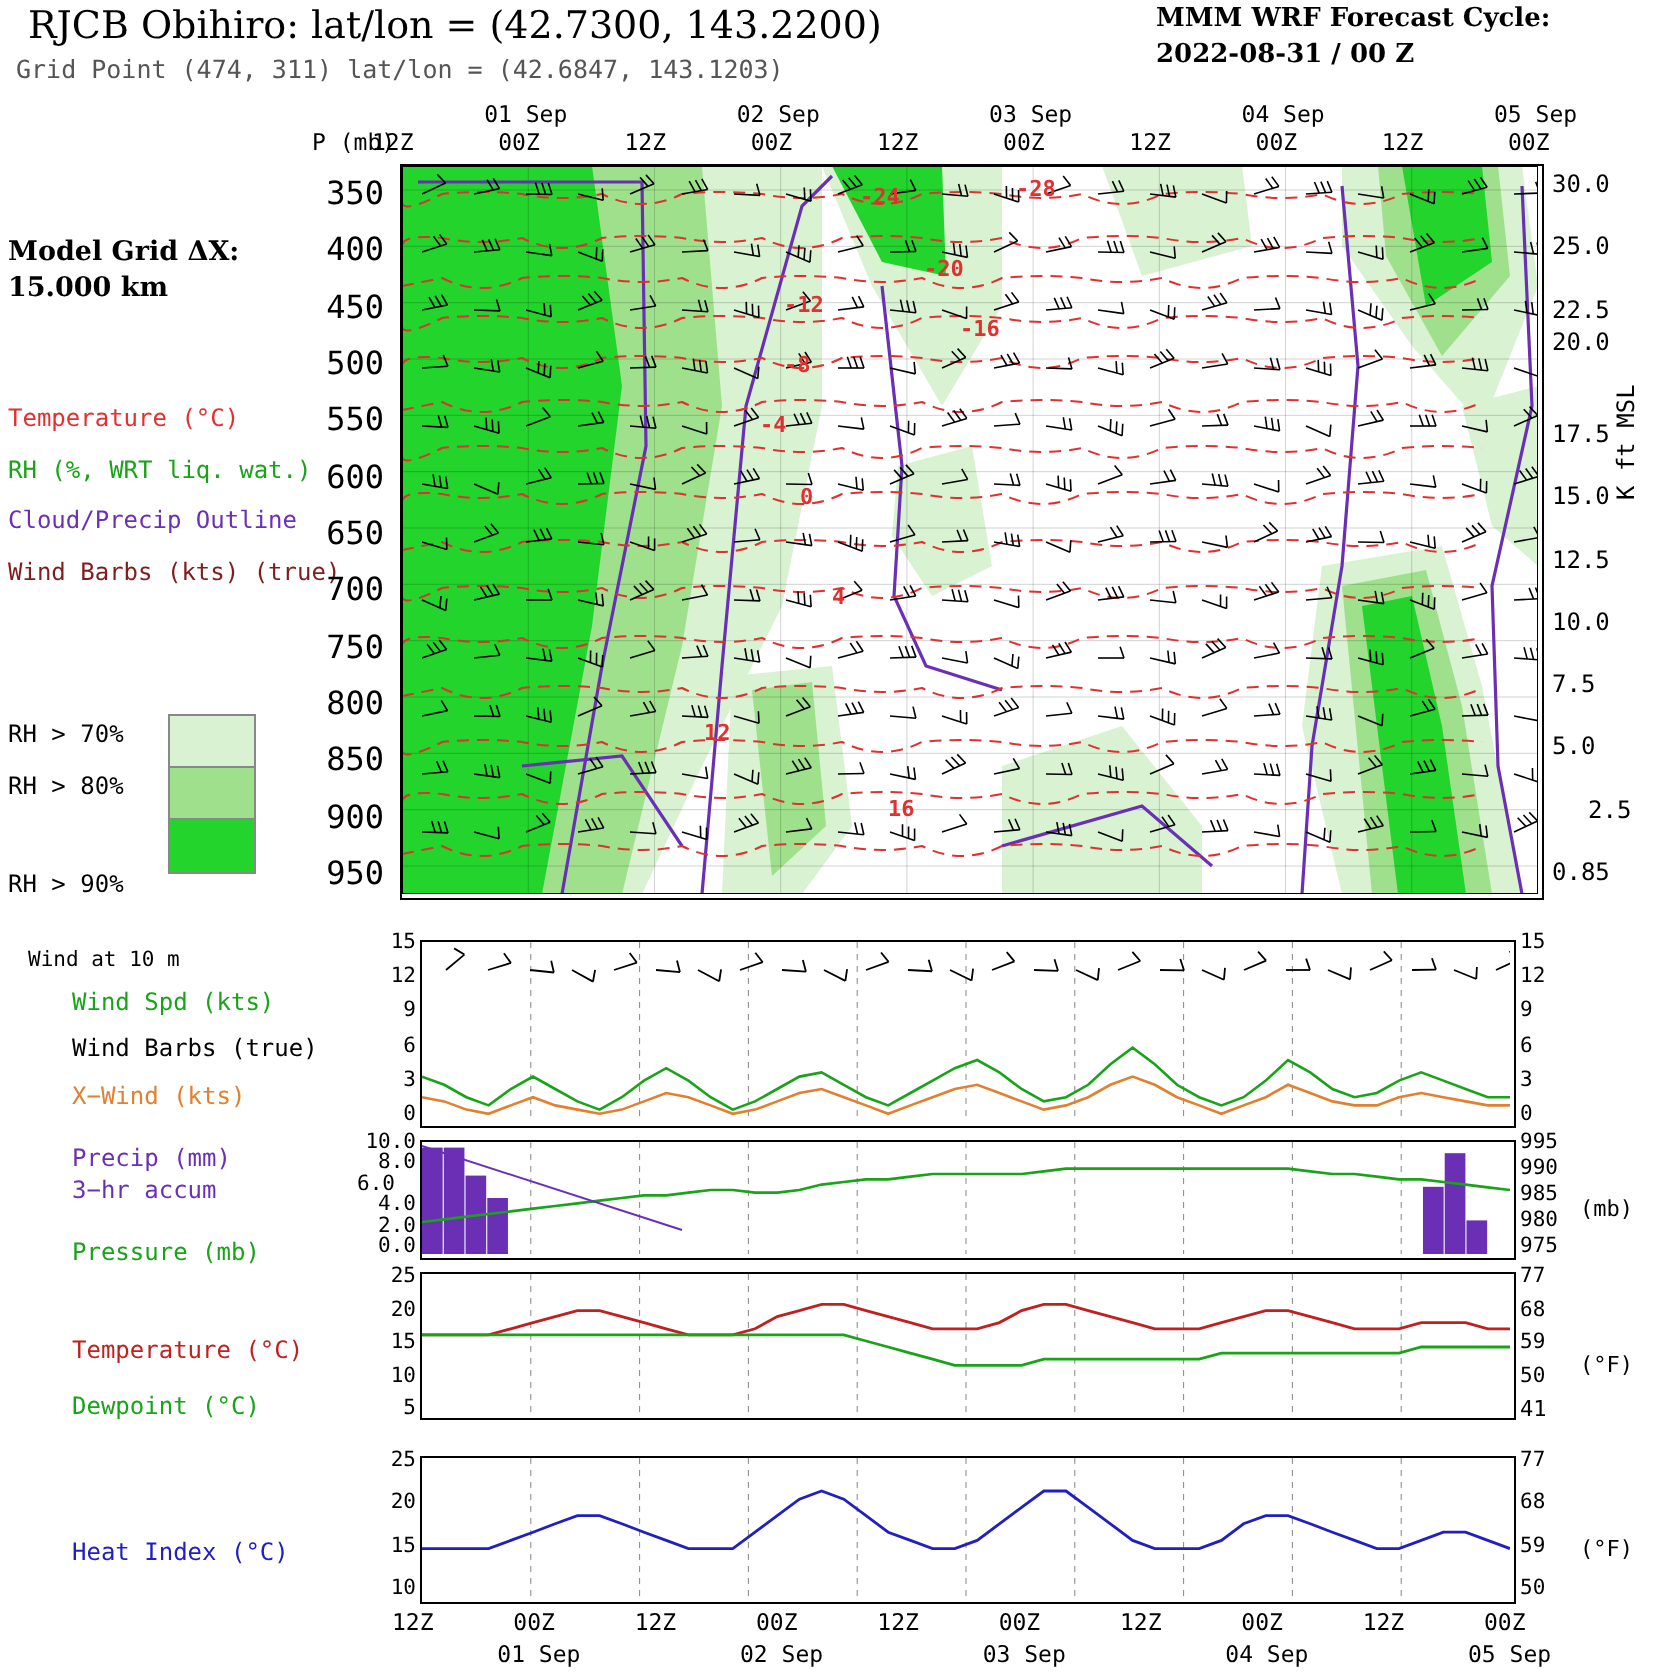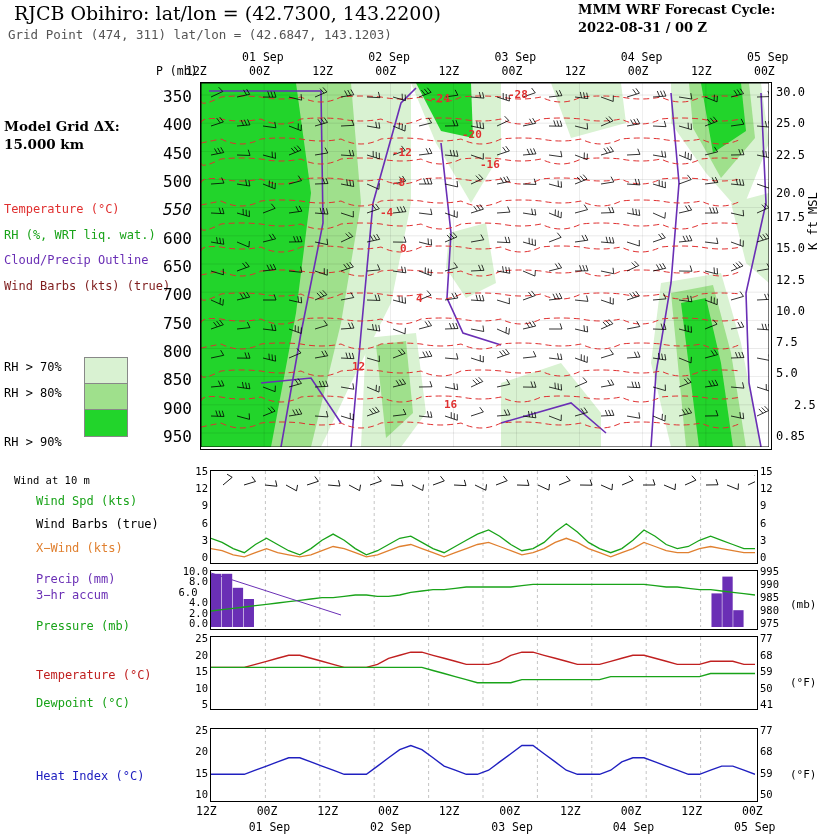--- a/index.html
+++ b/index.html
@@ -84,35 +84,35 @@
 <div class="swatch" id="sw70"></div>
 <div class="swatch" id="sw80"></div>
 <div class="swatch" id="sw90"></div>
 
 <div class="abs" id="p-label">P (mb)</div>
 <div id="ptick-col" class="abs">
     <div class="pleft" style="top:5px;right:4px;">350</div>
     <div class="pleft" style="top:33.33333333333333px;right:4px;">400</div>
     <div class="pleft" style="top:61.66666666666666px;right:4px;">450</div>
     <div class="pleft" style="top:90px;right:4px;">500</div>
-    <div class="pleft" style="top:118.33333333333333px;right:4px;font-style:italic;">550</div>
+    <div class="pleft" style="top:118.33333333333333px;right:4px;">550</div>
     <div class="pleft" style="top:146.66666666666666px;right:4px;">600</div>
     <div class="pleft" style="top:175px;right:4px;">650</div>
     <div class="pleft" style="top:203.33333333333331px;right:4px;">700</div>
     <div class="pleft" style="top:231.66666666666666px;right:4px;">750</div>
     <div class="pleft" style="top:260px;right:4px;">800</div>
     <div class="pleft" style="top:288.3333333333333px;right:4px;">850</div>
     <div class="pleft" style="top:316.66666666666663px;right:4px;">900</div>
     <div class="pleft" style="top:345px;right:4px;">950</div>
   </div>
 <div id="ktick-col" class="abs">
     <div class="pright" style="top:3px;left:4px;">30.0</div>
     <div class="pright" style="top:34.27272727272727px;left:4px;">25.0</div>
     <div class="pright" style="top:65.54545454545455px;left:4px;">22.5</div>
-    <div class="pright" style="top:104px;left:4px;">20.0</div>
+    <div class="pright" style="top:82px;left:4px;">20.0</div>
     <div class="pright" style="top:128.0909090909091px;left:4px;">17.5</div>
     <div class="pright" style="top:159.36363636363637px;left:4px;">15.0</div>
     <div class="pright" style="top:190.63636363636363px;left:4px;">12.5</div>
     <div class="pright" style="top:221.9090909090909px;left:4px;">10.0</div>
     <div class="pright" style="top:253.1818181818182px;left:4px;">7.5</div>
     <div class="pright" style="top:284.45454545454544px;left:4px;">5.0</div>
     <div class="pright" style="top:315.72727272727275px;left:22px;">2.5</div>
     <div class="pright" style="top:347px;left:4px;">0.85</div>
   </div>
 <div id="kft-label">K ft  MSL</div>

